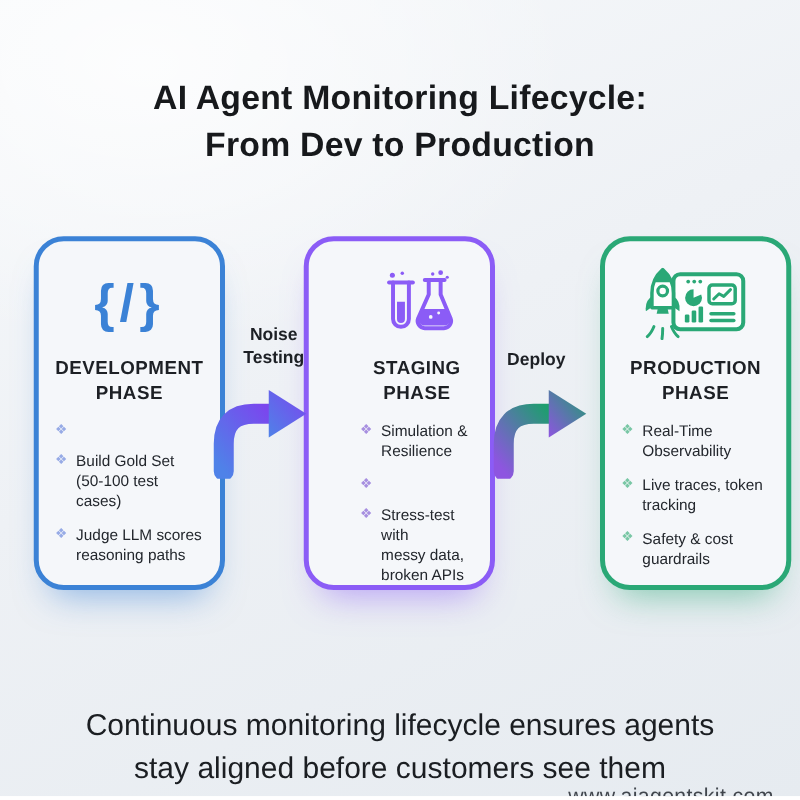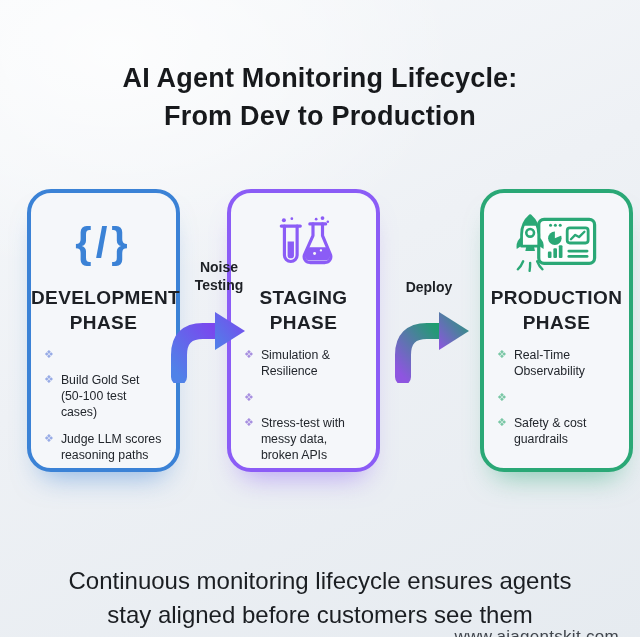--- a/index.html
+++ b/index.html
@@ -32,21 +32,21 @@
     position: absolute;
     top: 189px;
     width: 153px;
     height: 283px;
     box-sizing: border-box;
     background: #f5f7fa;
     border: 4px solid #888;
     border-radius: 24px;
   }
   .card-dev  { left: 27px;  border-color: var(--development-accent,#3b82d6); box-shadow: 0 18px 28px -14px rgba(59,130,214,.55); }
-  .card-stag { left: 227px; border-color: var(--staging-accent,#8b5cf6);     box-shadow: 0 18px 28px -14px rgba(139,92,246,.55); }
+  .card-stag { left: 243px; border-color: var(--staging-accent,#8b5cf6);     box-shadow: 0 18px 28px -14px rgba(139,92,246,.55); padding-left: 28px; }
   .card-prod { left: 480px; border-color: var(--production-accent,#2aa876);  box-shadow: 0 18px 28px -14px rgba(42,168,118,.55); }
 
   .card-icon {
     height: 70px;
     margin-top: 15px;
     display: flex;
     align-items: center;
     justify-content: center;
   }
   .braces {
@@ -55,21 +55,21 @@
     letter-spacing: 4px;
     line-height: 1;
     color: var(--development-accent,#3b82d6);
   }
   .flask-svg  { width: 64px; height: 55px; }
   .rocket-svg { width: 82px; height: 58px; }
 
   .card-title {
     margin: 7px 0 0;
     text-align: center;
-    font-size: 19px;
+    font-size: 15px;
     font-weight: 600;
     letter-spacing: .4px;
     line-height: 1.32;
     color: #1d2025;
     white-space: pre-line;
   }
 
   .bullets {
     list-style: none;
     margin: 13px 0 0;
@@ -242,20 +242,22 @@
     <h2 class="card-title">PRODUCTION
 PHASE</h2>
     <ul class="bullets">
       <li class="bullet">
         <span class="spark">❖</span>
         <span class="bullet-text">Real-Time
 Observability</span>
       </li>
       <li class="bullet">
         <span class="spark">❖</span>
+        <span class="bullet-text">Live traces, token
+tracking</span>
       </li>
       <li class="bullet">
         <span class="spark">❖</span>
         <span class="bullet-text">Safety &amp; cost
 guardrails</span>
       </li>
     </ul>
   </section>
 
   <div class="connector-label label-1">Noise

